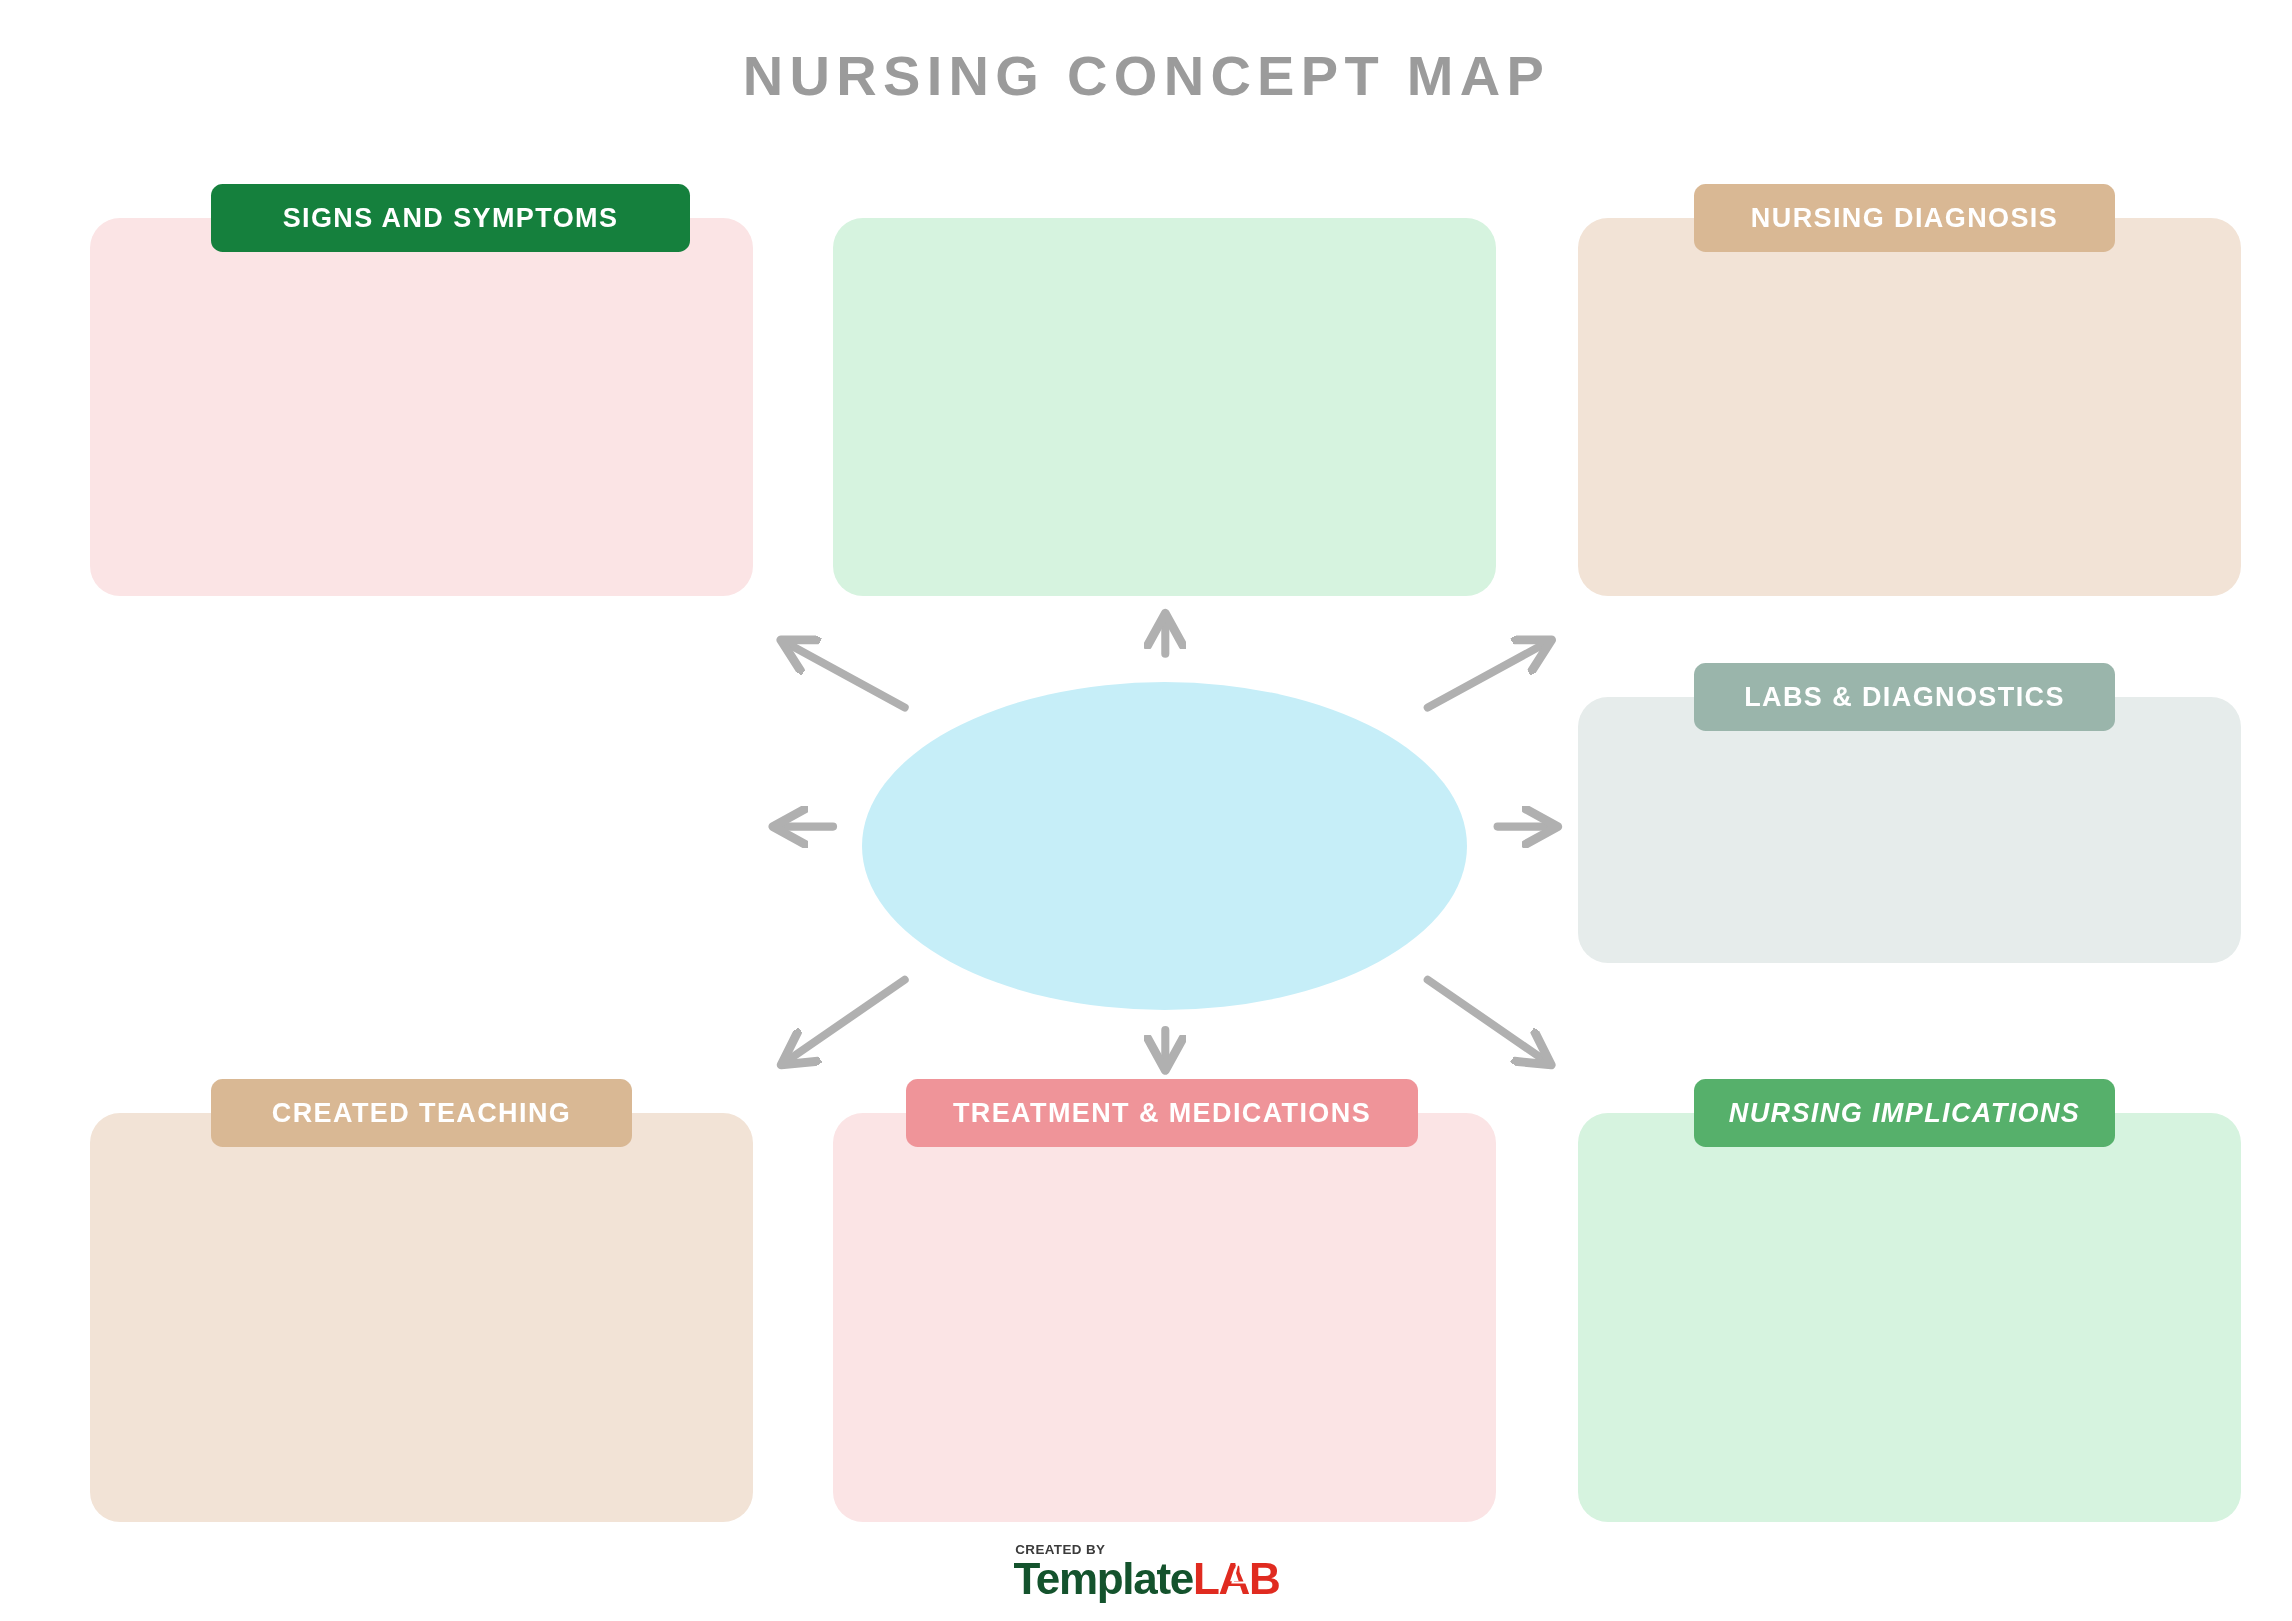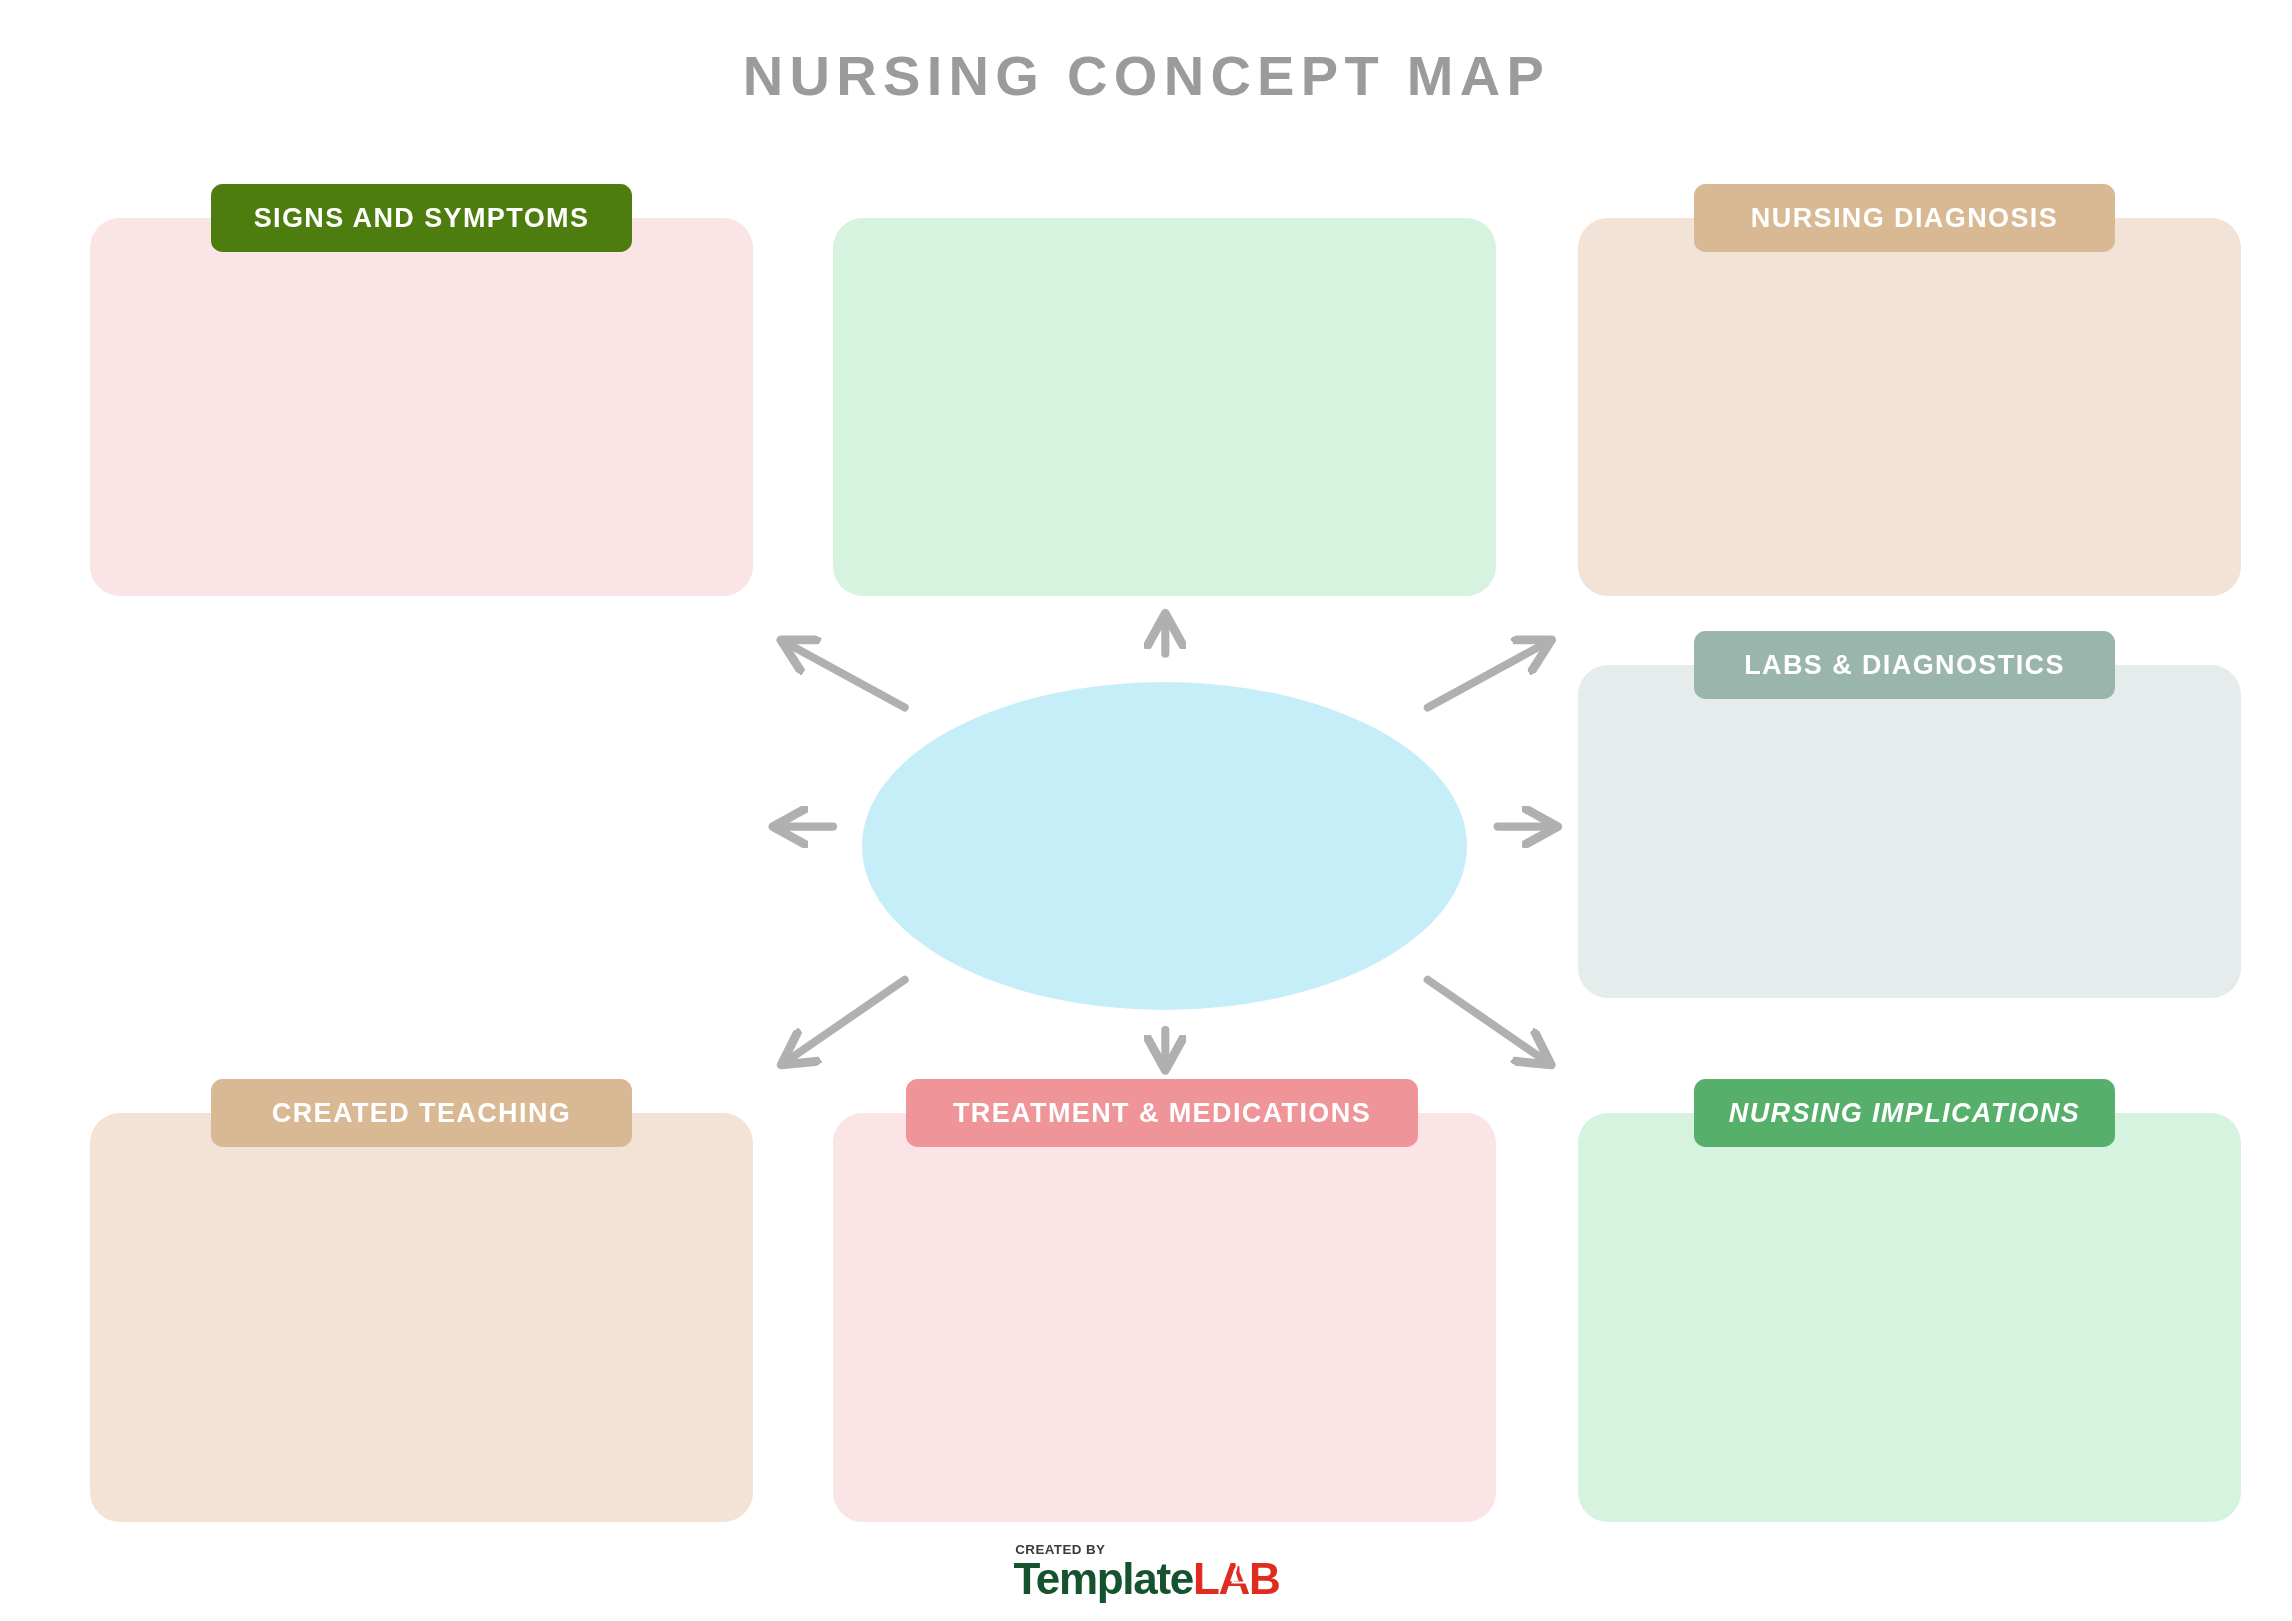--- a/index.html
+++ b/index.html
@@ -126,38 +126,38 @@
 </style>
 </head>
 <body>
 
 <div id="page">
 
   <div id="page-title">NURSING CONCEPT MAP</div>
 
   <div class="concept-box" style="left:90px; top:184px; width:663px; height:412px;">
     <div class="box-body" style="background:#fbe4e5;"></div>
-    <div class="box-header" style="left:121px; width:421px; background:#4d7c0f;">
+    <div class="box-header" style="left:121px; width:479px; background:#15803d;">
       <span>SIGNS AND SYMPTOMS</span>
     </div>
   </div>
 
   <div class="concept-box" style="left:833px; top:184px; width:663px; height:412px;">
     <div class="box-body" style="background:#d6f3df;"></div>
   </div>
 
   <div class="concept-box" style="left:1578px; top:184px; width:663px; height:412px;">
     <div class="box-body" style="background:#f2e3d6;"></div>
     <div class="box-header" style="left:116px; width:421px; background:#d9b894;">
       <span>NURSING DIAGNOSIS</span>
     </div>
   </div>
 
 
-  <div class="concept-box" style="left:1578px; top:631px; width:663px; height:367px;text-align:center;">
+  <div class="concept-box" style="left:1578px; top:663px; width:663px; height:300px;text-align:center;">
     <div class="box-body" style="background:#e6eceb;"></div>
     <div class="box-header" style="left:116px; width:421px; background:#9ab5ab;">
       <span>LABS &amp; DIAGNOSTICS</span>
     </div>
   </div>
 
   <div class="concept-box" style="left:90px; top:1079px; width:663px; height:443px;">
     <div class="box-body" style="background:#f2e3d6;"></div>
     <div class="box-header" style="left:121px; width:421px; background:#d9b894;">
       <span>CREATED TEACHING</span>

